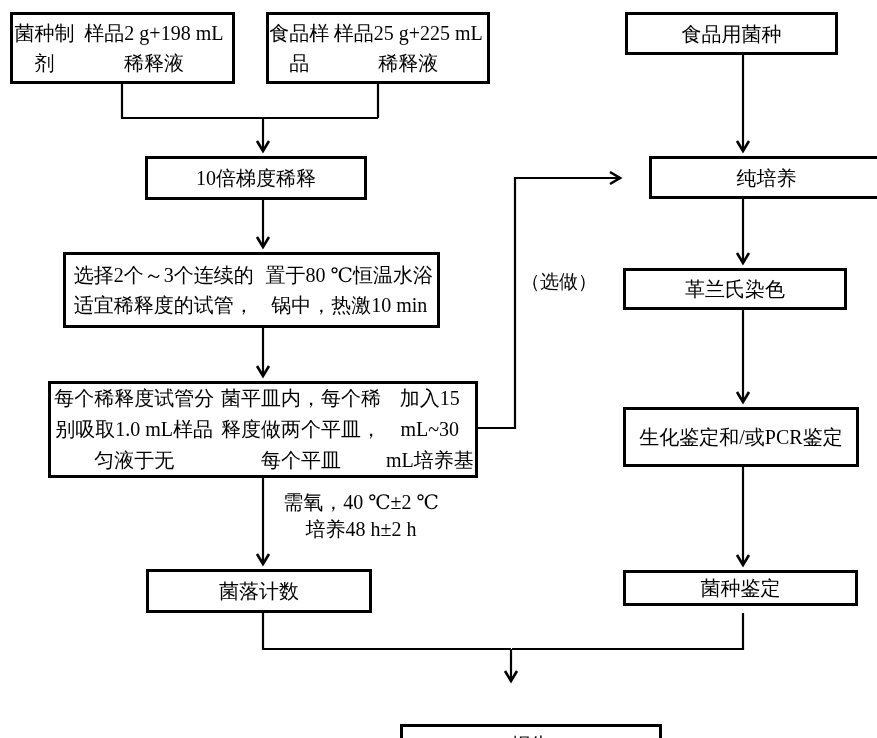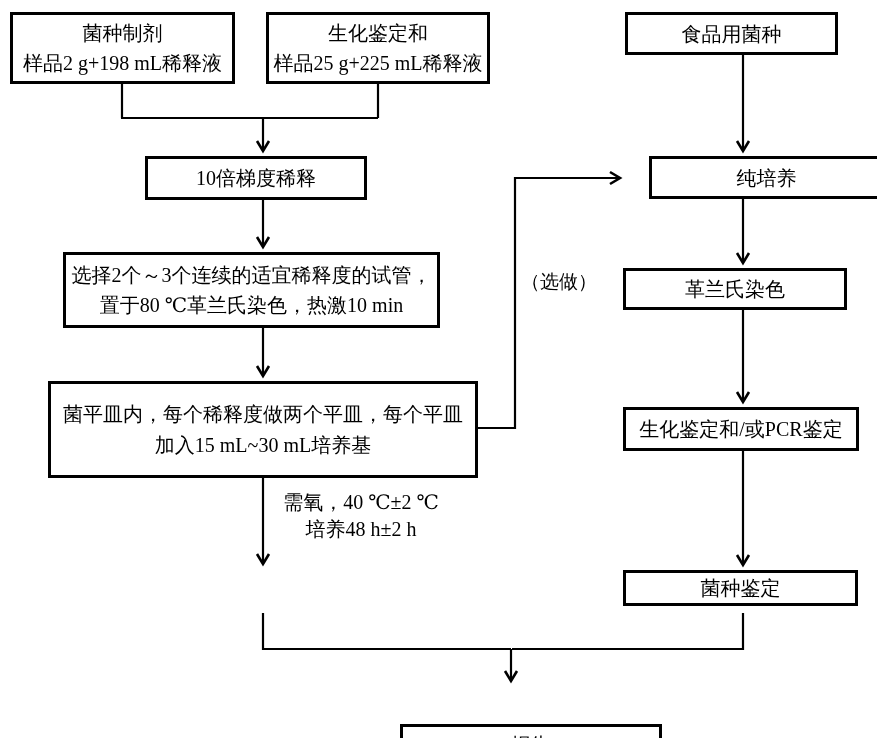--- a/index.html
+++ b/index.html
@@ -22,23 +22,24 @@
     top: 0;
     width: 877px;
     height: 738px;
   }
   .node {
     position: absolute;
     box-sizing: border-box;
     border: 3px solid #000000;
     background: #ffffff;
     display: flex;
-    flex-direction: column;
+    flex-direction: row;
     align-items: center;
     justify-content: center;
+    text-align: center;
     font-size: 20px;
     line-height: 30px;
   }
   .node.big {
     line-height: 31px;
   }
   .annotation {
     position: absolute;
     text-align: center;
     font-size: 20px;
@@ -78,52 +79,56 @@
     <path d="M743,613 V649 H512"></path>
     <path d="M511,649 V681" marker-end="url(#arrowV)"></path>
   </svg>
 
   <div class="node" style="left:10px; top:12px; width:225px; height:72px;">
     <div>菌种制剂</div>
     <div>样品2 g+198 mL稀释液</div>
   </div>
 
   <div class="node" style="left:266px; top:12px; width:224px; height:72px;">
-    <div>生化鉴定和</div>
+    <div>食品样品</div>
     <div>样品25 g+225 mL稀释液</div>
   </div>
 
   <div class="node" style="left:625px; top:12px; width:213px; height:43px;">
     <div>食品用菌种</div>
   </div>
 
   <div class="node" style="left:145px; top:156px; width:222px; height:44px;">
     <div>10倍梯度稀释</div>
   </div>
 
   <div class="node" style="left:63px; top:252px; width:377px; height:76px;">
     <div>选择2个～3个连续的适宜稀释度的试管，</div>
-    <div>置于80 ℃革兰氏染色，热激10 min</div>
+    <div>置于80 ℃恒温水浴锅中，热激10 min</div>
   </div>
 
   <div class="node big" style="left:48px; top:381px; width:430px; height:97px;">
+    <div>每个稀释度试管分别吸取1.0 mL样品匀液于无</div>
     <div>菌平皿内，每个稀释度做两个平皿，每个平皿</div>
     <div>加入15 mL~30 mL培养基</div>
   </div>
 
+  <div class="node" style="left:146px; top:569px; width:226px; height:44px;">
+    <div>菌落计数</div>
+  </div>
 
   <div class="node" style="left:625px; top:156px; width:235px; height:43px;margin-left:24px;">
     <div>纯培养</div>
   </div>
 
   <div class="node" style="left:623px; top:268px; width:224px; height:42px;">
     <div>革兰氏染色</div>
   </div>
 
-  <div class="node" style="left:623px; top:407px; width:236px; height:44px;">
+  <div class="node" style="left:623px; top:407px; width:236px; height:60px;">
     <div>生化鉴定和/或PCR鉴定</div>
   </div>
 
   <div class="node" style="left:623px; top:570px; width:235px; height:36px;">
     <div>菌种鉴定</div>
   </div>
 
   <div class="node" style="left:400px; top:724px; width:262px; height:42px;">
     <div>报告</div>
   </div>

